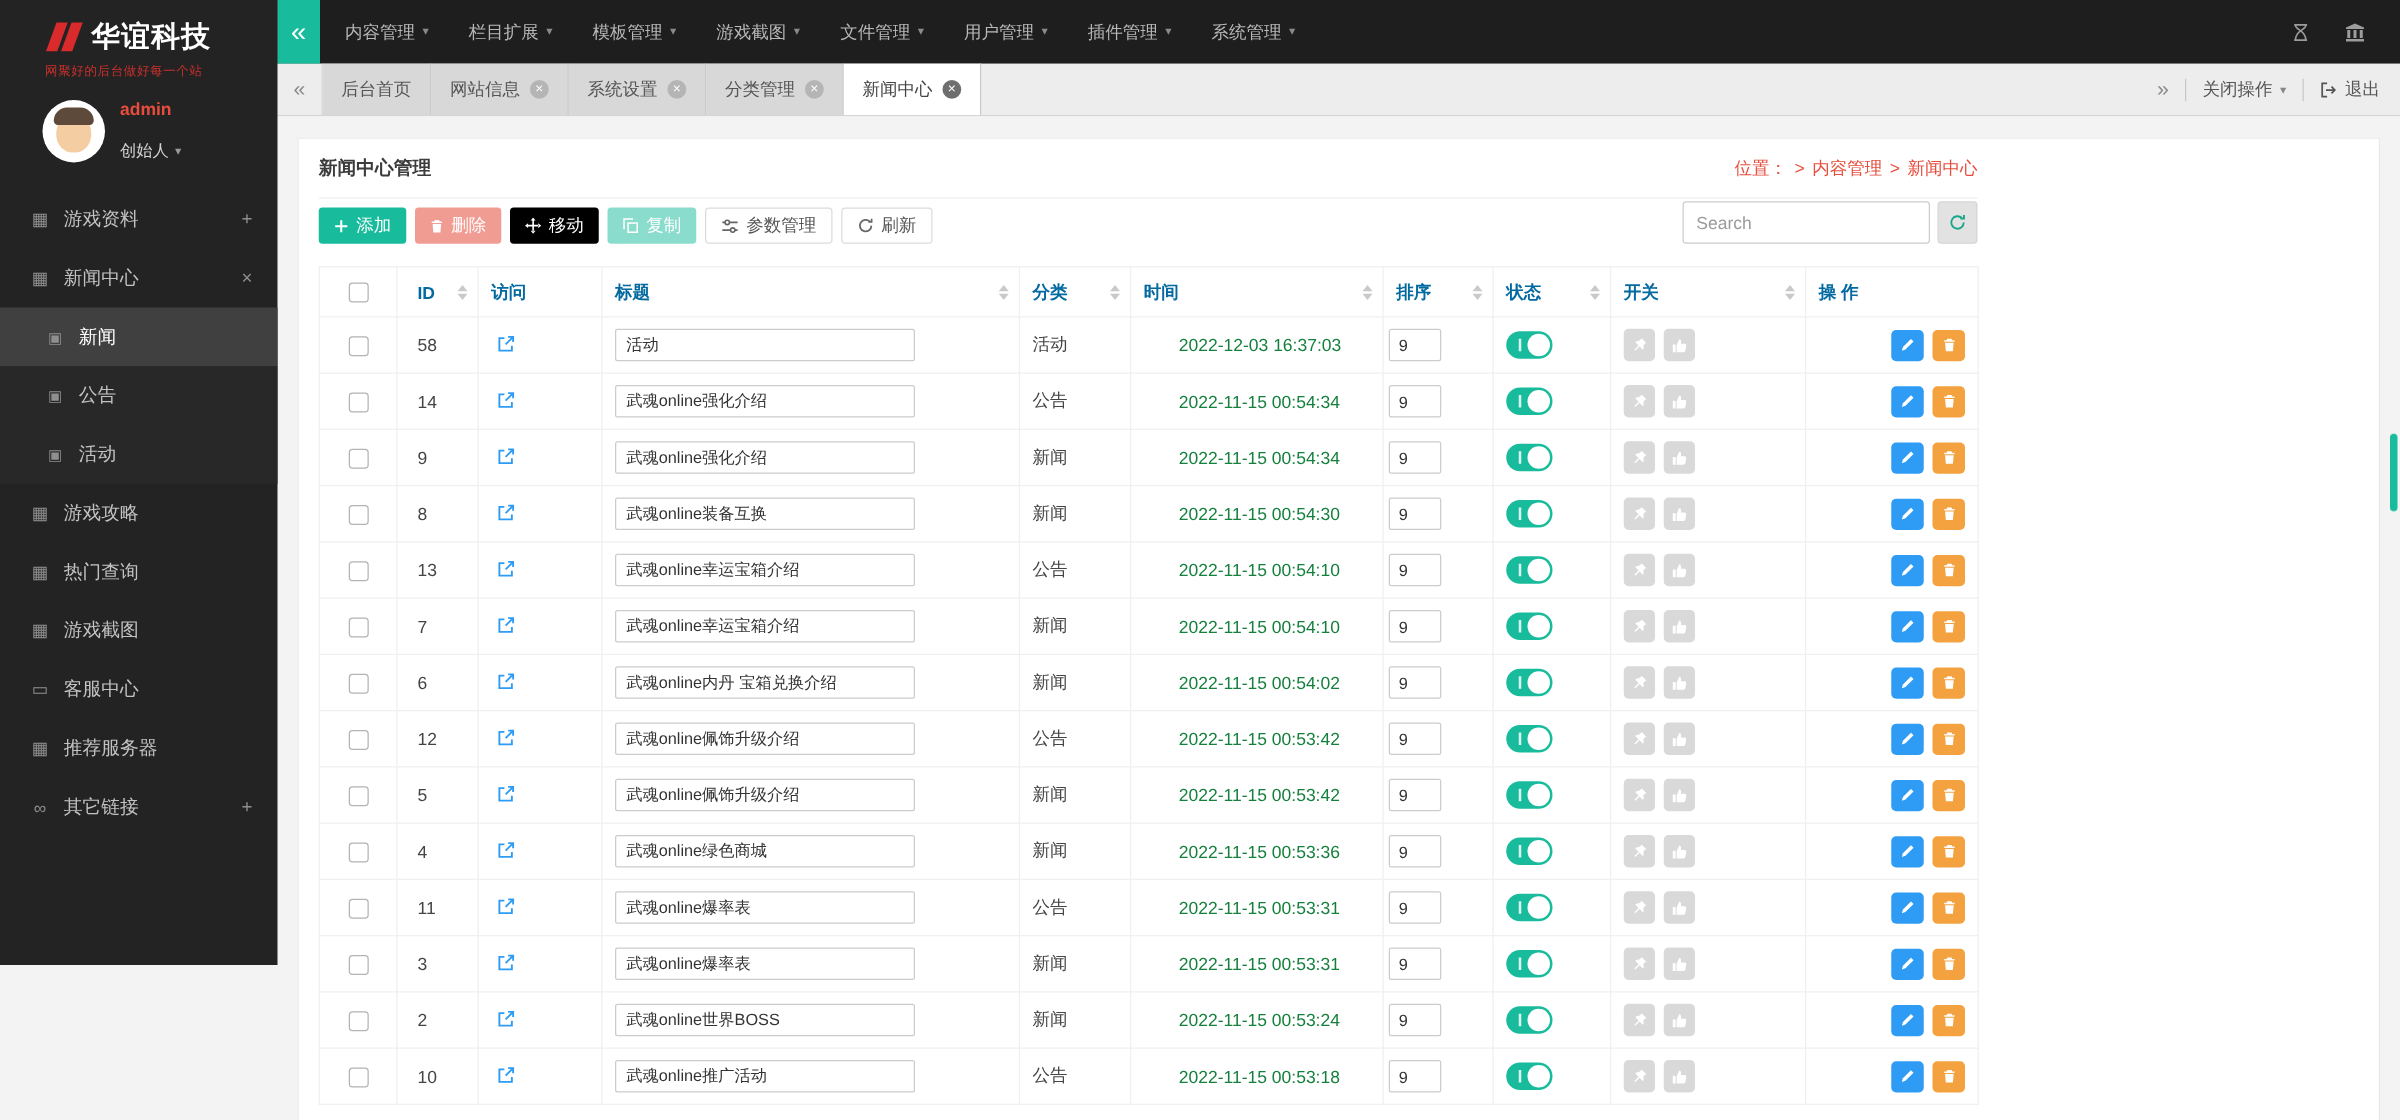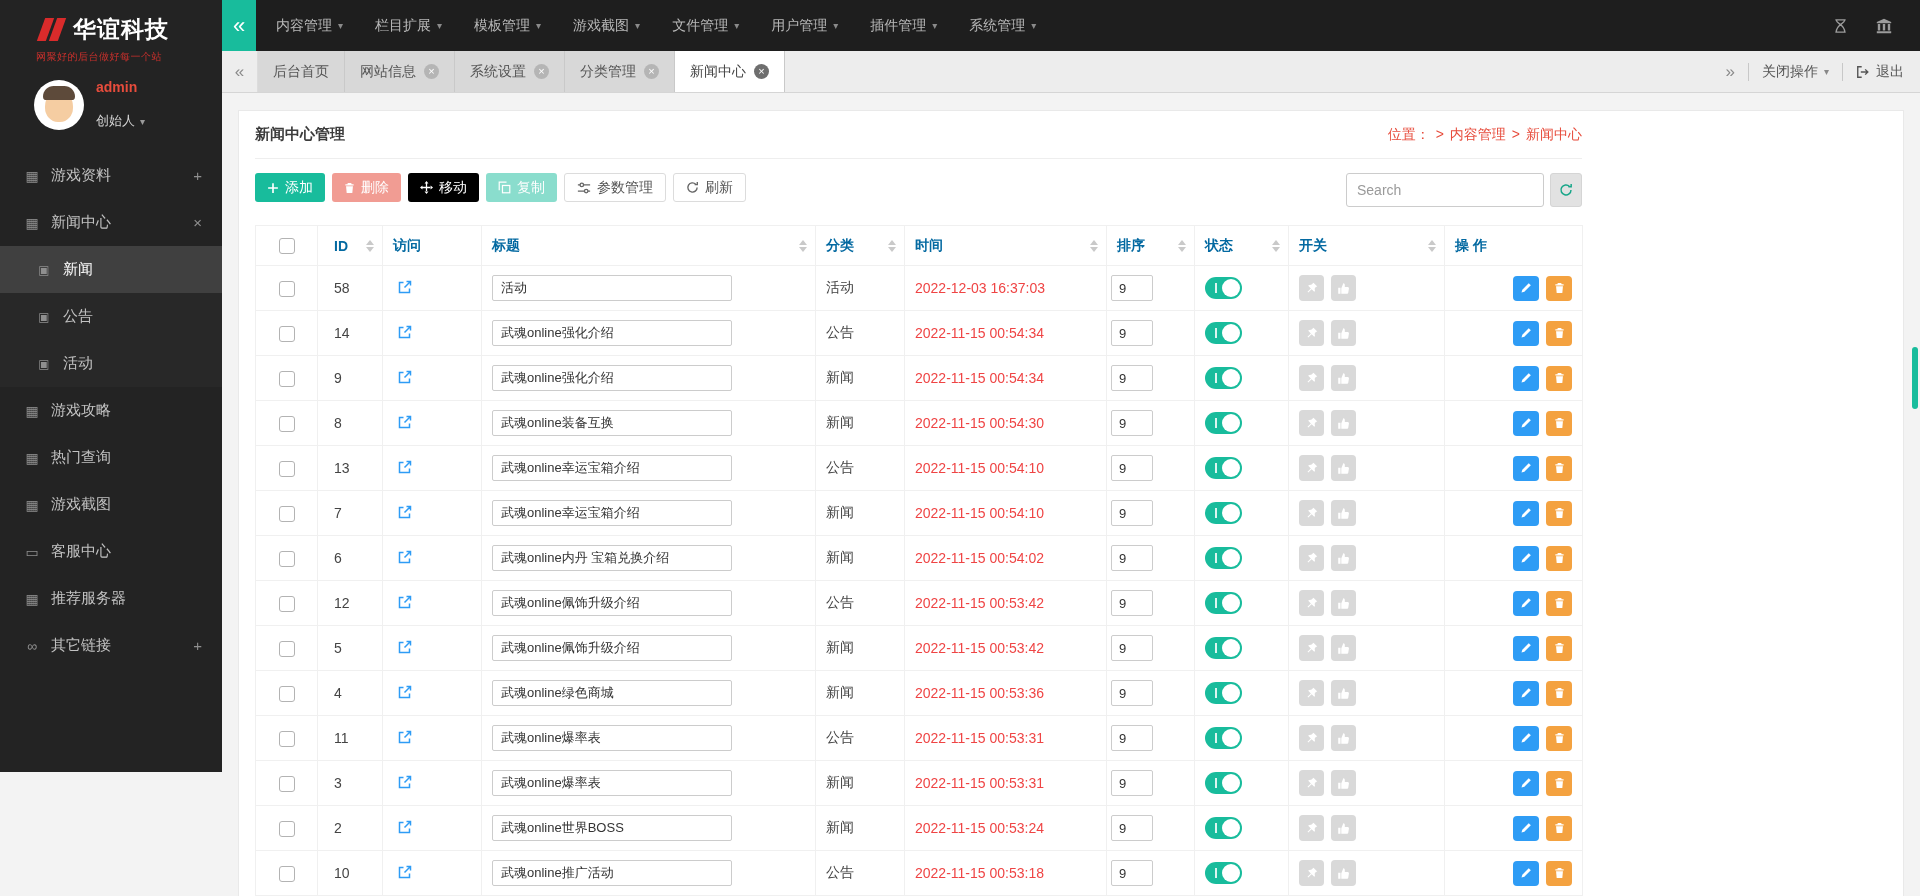--- a/index.html
+++ b/index.html
@@ -58,21 +58,21 @@
   .content { position:absolute; left:222px; top:93px; right:0; bottom:0; background:#f3f3f3; overflow:hidden; }
   .panel { margin:17px 16px 0; background:#ffffff; border:1px solid #e9e9e9; min-height:900px; padding:0 0 20px 16px; }
   .panel-inner { width:1327px; }
   .panel-header { height:48px; display:flex; align-items:center; justify-content:space-between; border-bottom:1px solid #eeeeee; }
   .page-title { font-size:15px; font-weight:700; color:#3c3c3c; }
   .breadcrumb { font-size:14px; color:#e74c3c; display:flex; align-items:center; gap:6px;margin-left:36px; }
   .bc-items { display:inline-flex; gap:6px; }
   .bc-item { display:inline-flex; gap:6px; }
   .bc-link { cursor:pointer; }
 
-  .toolbar { margin-top:14px; display:flex; align-items:flex-start; gap:7px; }
+  .toolbar { margin-top:2px; display:flex; align-items:flex-end; gap:7px; }
   .btn { height:29px; display:inline-flex; align-items:center; gap:6px; padding:0 12px; border-radius:3px; font-size:14px; color:#fff; border:none; cursor:pointer; font-family:inherit; }
   .btn svg { display:block; }
   .btn-add { background:#18bc9c; }
   .btn-del { background:#e74c3c; opacity:.55; }
   .btn-move { background:#000000; }
   .btn-copy { background:#18bc9c; opacity:.5; }
   .btn-light { background:#ffffff; color:#555; border:1px solid #dcdcdc; }
   .search-group { margin-left:auto; display:flex; gap:6px; }
   .search-input { width:198px; height:34px; border:1px solid #cccccc; border-radius:3px; padding:0 10px; font-size:14px; color:#555; font-family:inherit; background:#fff; }
   .search-input::placeholder { color:#9a9a9a; }
@@ -87,21 +87,21 @@
   .sort-ic::before { content:""; border:4px solid transparent; border-bottom:5px solid #c9c9c9; border-top:0; }
   .sort-ic::after { content:""; border:4px solid transparent; border-top:5px solid #c9c9c9; border-bottom:0; }
   .c-check { text-align:center !important; }
   .checkbox { display:inline-block; width:16px; height:16px; border:1px solid #b3b3b3; border-radius:3px; background:#fff; vertical-align:middle; cursor:pointer; }
   .c-id { padding-left:16px !important; }
   .c-visit { padding-left:14px !important; }
   .extlink { display:inline-flex; cursor:pointer; }
   .title-input { width:240px; height:26px; border:1px solid #cccccc; border-radius:2px; padding:0 8px; font-size:13px; color:#333; font-family:inherit; }
   .c-sort { padding:0 4px !important; }
   .sort-input { width:42px; height:26px; border:1px solid #cccccc; border-radius:2px; padding:0 7px; font-size:13px; color:#333; font-family:inherit; }
-  .time-link { color:#ef4444; cursor:pointer; text-decoration:none; }
+  .time-link { color:#15803d; cursor:pointer; text-decoration:none;margin-left:28px; }
   .toggle { width:37px; height:22px; border-radius:12px; background:#18bc9c; display:inline-block; position:relative; vertical-align:middle; cursor:pointer; }
   .toggle .knob { position:absolute; top:2px; right:2px; width:18px; height:18px; background:#fff; border-radius:50%; }
   .toggle::before { content:""; position:absolute; left:10px; top:6px; width:2px; height:10px; background:#ffffff; opacity:.85; }
   .gbtn { display:inline-flex; width:25px; height:26px; border-radius:4px; background:#d9d9d9; align-items:center; justify-content:center; margin-right:3px; cursor:pointer; vertical-align:middle; }
   .c-actions { text-align:right; padding-right:10px !important; }
   .abtn { display:inline-flex; width:26px; height:25px; border-radius:4px; align-items:center; justify-content:center; margin-left:3px; cursor:pointer; vertical-align:middle; }
   .abtn.edit { background:#2e9cf5; }
   .abtn.del { background:#f4a240; }
 
   .scroll-thumb { position:fixed; right:2px; top:347px; width:6px; height:62px; border-radius:3px; background:#18bc9c; }

